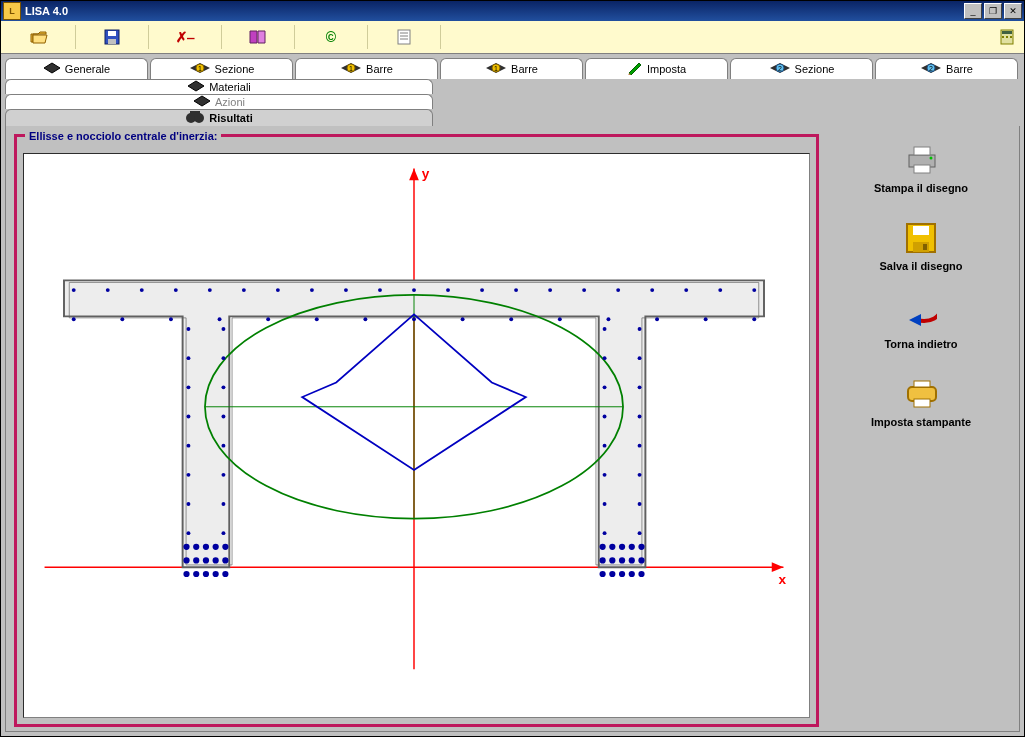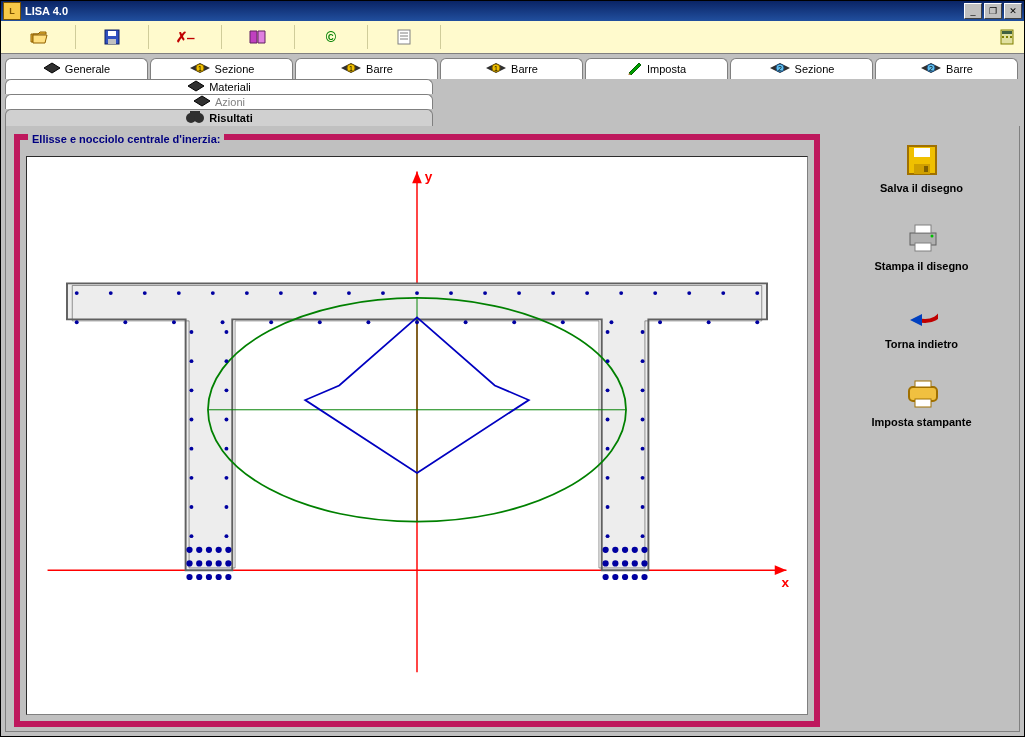--- a/index.html
+++ b/index.html
@@ -17,21 +17,21 @@
   .toolbar .tbtn-right{width:30px;height:24px;display:flex;align-items:center;justify-content:center;}
   
   .tabs-area{background:#C0C0C0;padding:4px 4px 0 4px;}
   .tab-row{display:flex;}
   .tab{flex:1;height:20px;border:1px solid #808080;border-bottom:none;border-top-left-radius:6px;border-top-right-radius:6px;background:#ffffff;display:flex;align-items:center;justify-content:center;margin-right:2px;font-size:11px;color:#000;cursor:default;}
   .tab.disabled{color:#808080;}
   .tab.active{background:#D0D0D0;font-weight:bold;}
   .tab .ticon{margin-right:4px;}
   
   .main-panel{flex:1;border:1px solid #808080;margin:0 4px 4px 4px;border-top:none;background:#C0C0C0;display:flex;box-sizing:border-box;}
-  .group-box{flex:1;margin:8px 4px 4px 8px;border:6px solid #be185d;position:relative;padding:16px 6px 6px 6px;display:flex;flex-direction:row;}
+  .group-box{flex:1;margin:8px 4px 4px 8px;border:3px solid #be185d;position:relative;padding:16px 6px 6px 6px;display:flex;flex-direction:row;}
   .group-label{position:absolute;top:-7px;left:8px;background:#C0C0C0;padding:0 4px;color:#000080;font-weight:bold;}
   .canvas-wrap{flex:1;background:#FFF;border:1px inset #808080;position:relative;overflow:hidden;}
   .canvas-wrap svg{display:block;}
   .footer{height:22px;display:flex;align-items:center;padding:0 6px;color:#404040;}
   
   .side-panel{width:180px;padding:18px 8px 8px 8px;display:flex;flex-direction:column;align-items:center;}
   .side-btn{width:160px;display:flex;flex-direction:column;align-items:center;margin-bottom:28px;cursor:default;}
   .side-btn .icon{width:32px;height:32px;display:flex;align-items:center;justify-content:center;margin-bottom:6px;}
   .side-btn .lbl{font-weight:bold;color:#000;text-align:center;}
 </style>
@@ -289,39 +289,39 @@
             <circle cx="214" cy="134" r="3.2" fill="#0000A0"></circle>
             <circle cx="224" cy="134" r="3.2" fill="#0000A0"></circle>
             <circle cx="234" cy="134" r="3.2" fill="#0000A0"></circle>
           </svg>
       </div>
     </div>
 
     <div class="side-panel">
       <div class="side-btn">
         <div class="icon">
+          <svg width="34" height="30">
+              <rect x="4" y="10" width="26" height="12" fill="#B0B0B0" stroke="#606060"></rect>
+              <rect x="9" y="2" width="16" height="8" fill="#FFF" stroke="#808080"></rect>
+              <rect x="9" y="20" width="16" height="8" fill="#FFF" stroke="#808080"></rect>
+              <circle cx="26" cy="13" r="1.5" fill="#00C000"></circle>
+            </svg>
+        </div>
+        <div class="lbl">Stampa il disegno</div>
+      </div>
+      <div class="side-btn">
+        <div class="icon">
           <svg width="32" height="32">
               <rect x="2" y="2" width="28" height="28" fill="#F0C000" stroke="#A07000" stroke-width="2"></rect>
               <rect x="8" y="4" width="16" height="9" fill="#FFF"></rect>
               <rect x="8" y="20" width="16" height="10" fill="#D0A000"></rect>
               <rect x="18" y="22" width="4" height="6" fill="#806000"></rect>
             </svg>
         </div>
         <div class="lbl">Salva il disegno</div>
-      </div>
-      <div class="side-btn">
-        <div class="icon">
-          <svg width="34" height="30">
-              <rect x="4" y="10" width="26" height="12" fill="#B0B0B0" stroke="#606060"></rect>
-              <rect x="9" y="2" width="16" height="8" fill="#FFF" stroke="#808080"></rect>
-              <rect x="9" y="20" width="16" height="8" fill="#FFF" stroke="#808080"></rect>
-              <circle cx="26" cy="13" r="1.5" fill="#00C000"></circle>
-            </svg>
-        </div>
-        <div class="lbl">Stampa il disegno</div>
       </div>
       <div class="side-btn">
         <div class="icon">
           <svg width="40" height="28">
               <path d="M34 6 A16 10 0 0 1 12 18" fill="none" stroke="#C00000" stroke-width="4"></path>
               <polygon points="4,18 16,12 16,24" fill="#0040C0"></polygon>
             </svg>
         </div>
         <div class="lbl">Torna indietro</div>
       </div>

